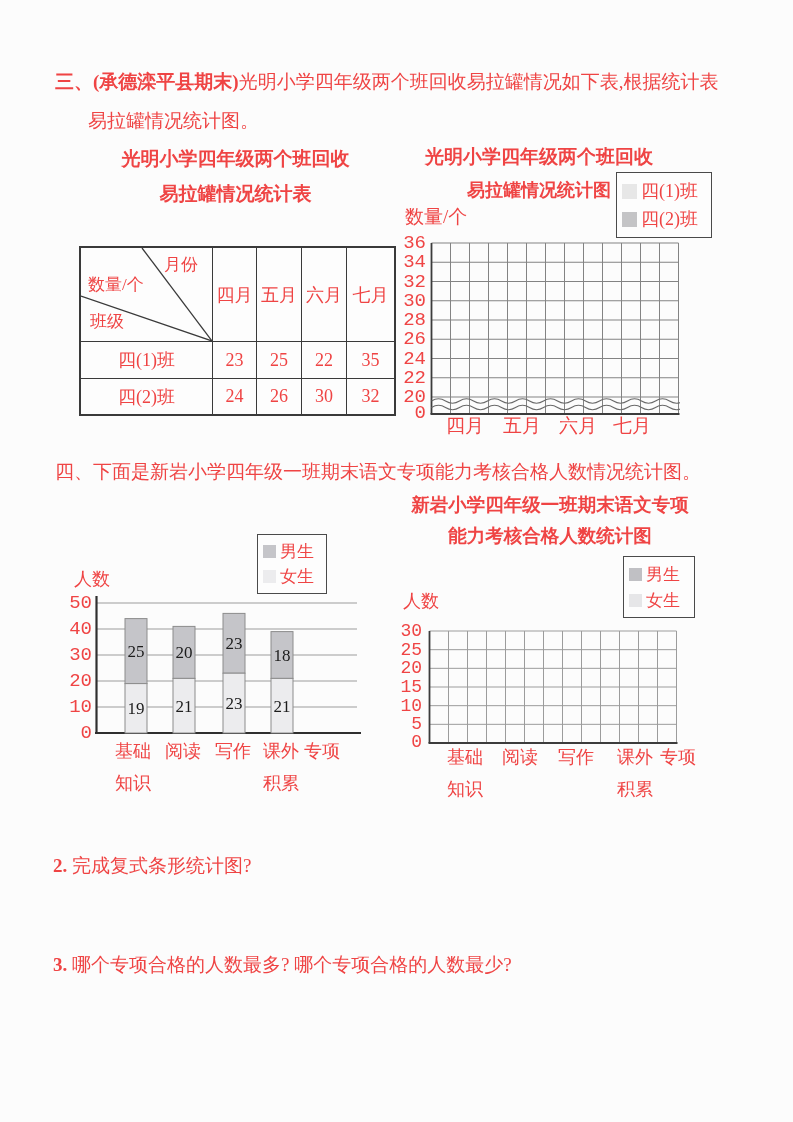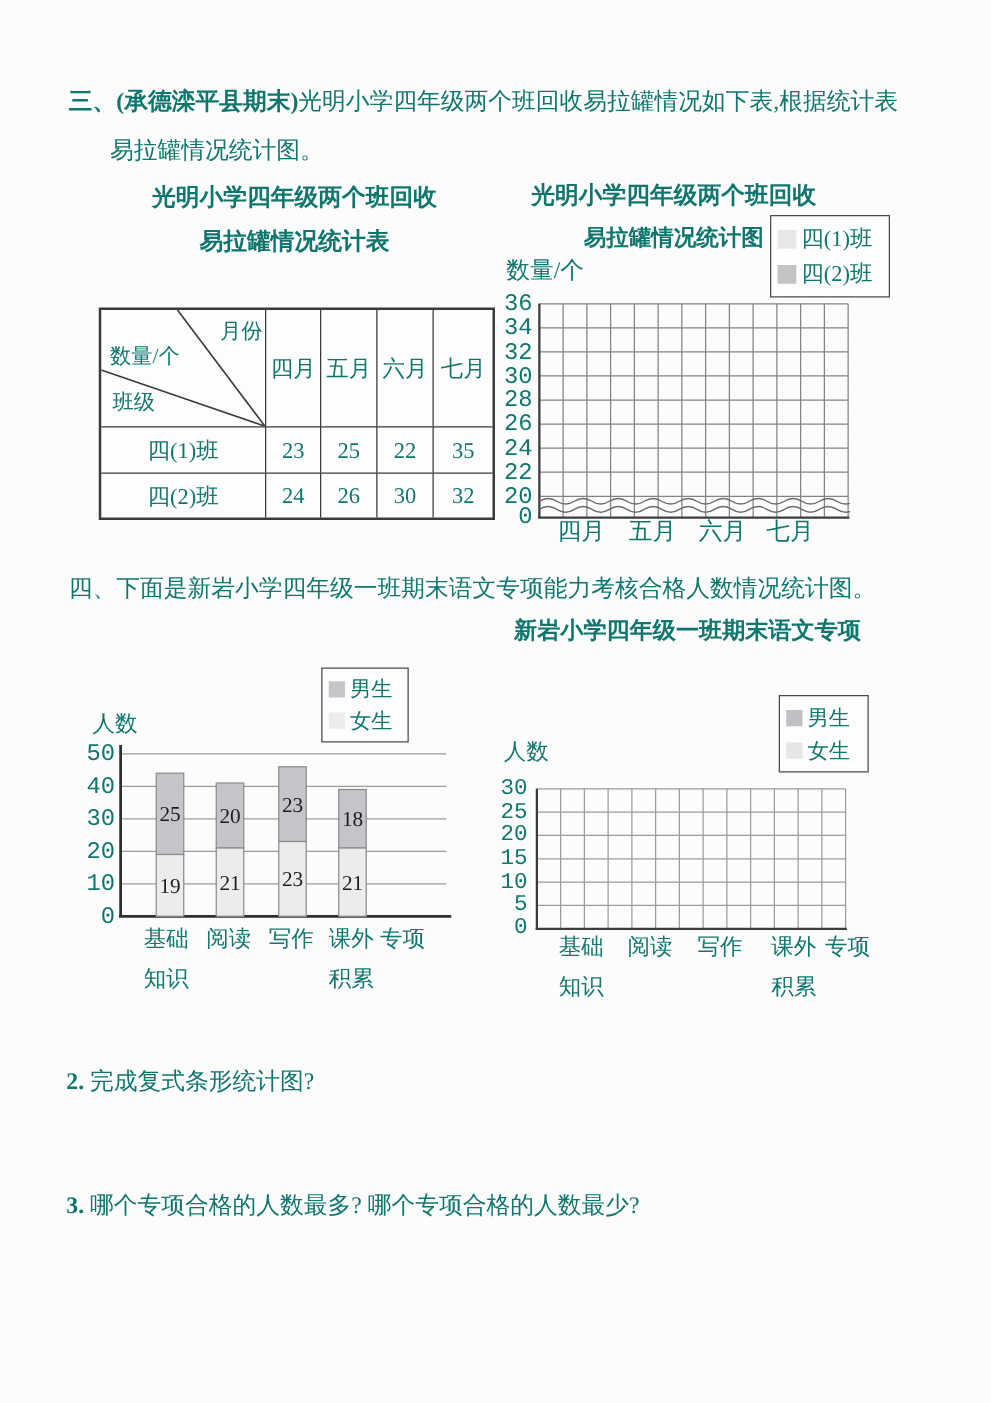--- a/index.html
+++ b/index.html
@@ -1,18 +1,18 @@
 <!DOCTYPE html>
 <html><head>
 <meta charset="utf-8">
 <style>
   html,body{margin:0;padding:0;background:#e9e9e9;}
   .page{
     position:relative;width:793px;height:1122px;margin:0 auto;
-    background:#fcfcfc;color:#0f766e;overflow:hidden;
+    background:#fcfcfc;color:#ef4444;overflow:hidden;
     font-family:"Liberation Serif","DejaVu Serif",serif;
   }
   .txt{position:absolute;white-space:nowrap;line-height:1.25;}
   .bold{font-weight:700;}
   .center{text-align:center;}
   .ytick{position:absolute;text-align:right;line-height:22px;white-space:nowrap;font-family:Liberation Mono, monospace;}
   .xlab{position:absolute;text-align:center;line-height:20px;white-space:nowrap;}
   .plot{position:absolute;}
   svg text{font-family:"Liberation Serif","DejaVu Serif",serif;}
   
@@ -25,21 +25,21 @@
   .cell{
     border-left:1.5px solid #3a3a3a;border-top:1.5px solid #3a3a3a;
     display:flex;align-items:center;justify-content:center;
     font-size:18px;box-sizing:border-box;
   }
   .cell.c0{border-left:none;}
   .cell.r0{border-top:none;}
   .corner{position:relative;display:block;}
   .corner svg{position:absolute;left:0;top:0;}
   .corner span{position:absolute;font-size:17px;white-space:nowrap;}
-  .ctop{left:95px;top:5px;}
+  .ctop{left:83px;top:5px;}
   .cmid{left:7px;top:25px;}
   .cbot{left:9px;top:62px;}
   
   .legend{
     position:absolute;border:1.5px solid #4a4a4a;background:#fdfdfd;
     padding:4px 5px;display:flex;flex-direction:column;justify-content:space-around;
     box-sizing:border-box;
   }
   .lrow{display:flex;align-items:center;gap:4px;}
   .lsq{display:inline-block;flex:none;}
@@ -163,20 +163,21 @@
         <rect x="128" y="77.19999999999999" width="22" height="59.800000000000004" fill="#ececee" stroke="#8c8c8c" stroke-width="1"></rect>
         <text x="139" y="53.29999999999998" text-anchor="middle" font-size="17" fill="#1c1c1c">23</text>
         <text x="139" y="113.1" text-anchor="middle" font-size="17" fill="#1c1c1c">23</text>
         <rect x="176" y="35.6" width="22" height="46.800000000000004" fill="#c5c5c9" stroke="#8c8c8c" stroke-width="1"></rect>
         <rect x="176" y="82.4" width="22" height="54.6" fill="#ececee" stroke="#8c8c8c" stroke-width="1"></rect>
         <text x="187" y="65" text-anchor="middle" font-size="17" fill="#1c1c1c">18</text>
         <text x="187" y="115.7" text-anchor="middle" font-size="17" fill="#1c1c1c">21</text>
       </svg></div>
 
   <div class="txt bold center" style="left:405px;top:494px;width:290px;font-size:18.5px">新岩小学四年级一班期末语文专项</div>
+  <div class="txt bold center" style="left:405px;top:525px;width:290px;font-size:18.5px">能力考核合格人数统计图</div>
   <div class="legend" id="legend3" style="left:623px;top:556px;width:72px;height:62px">
       <div class="lrow">
         <span class="lsq" style="height: 13px; width: 13px; background: rgb(192, 192, 196);"></span>
         <span style="font-size: 17px;">男生</span>
       </div>
       <div class="lrow">
         <span class="lsq" style="height: 13px; width: 13px; background: rgb(230, 230, 232);"></span>
         <span style="font-size: 17px;">女生</span>
       </div>
     </div>

